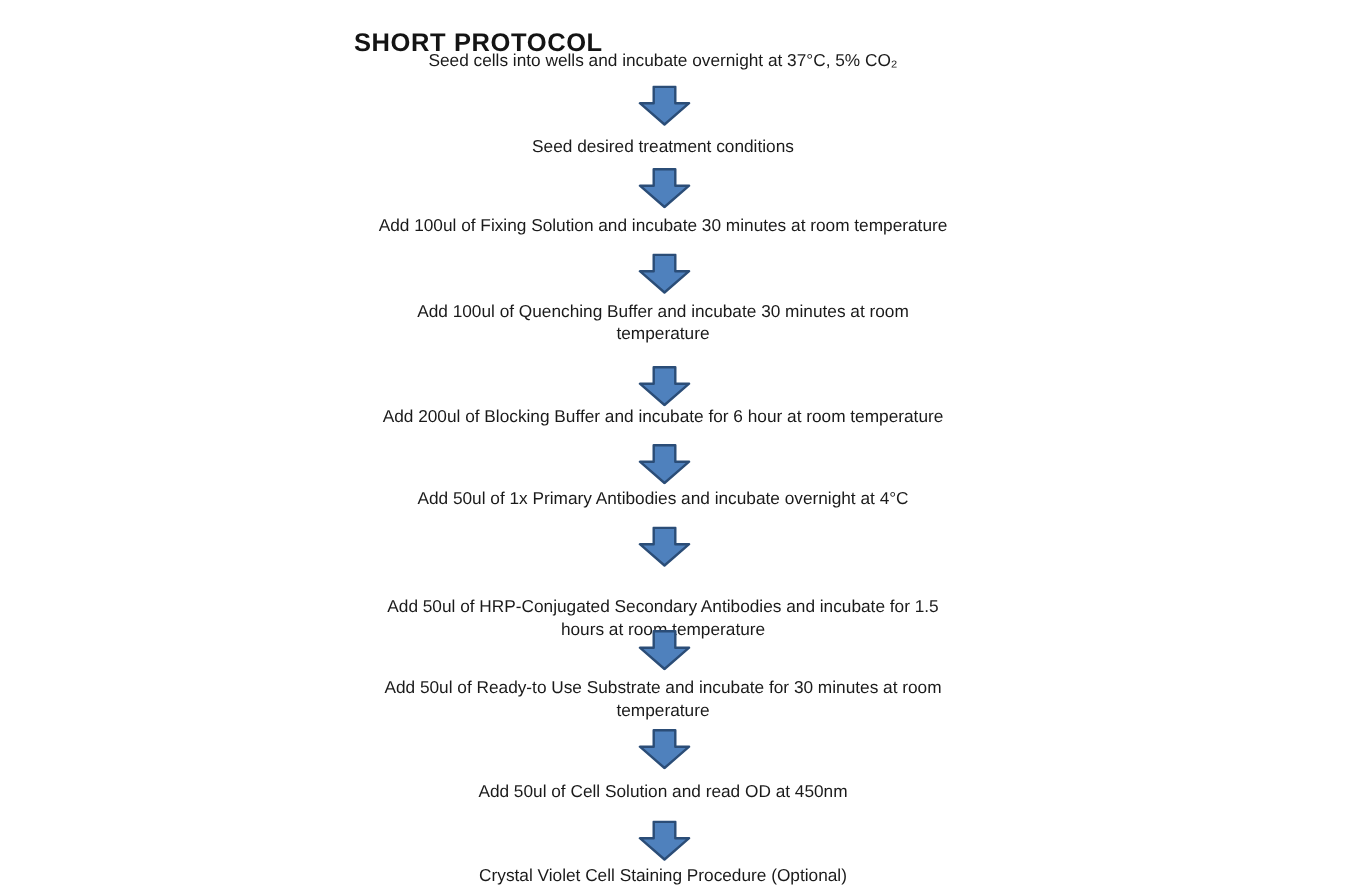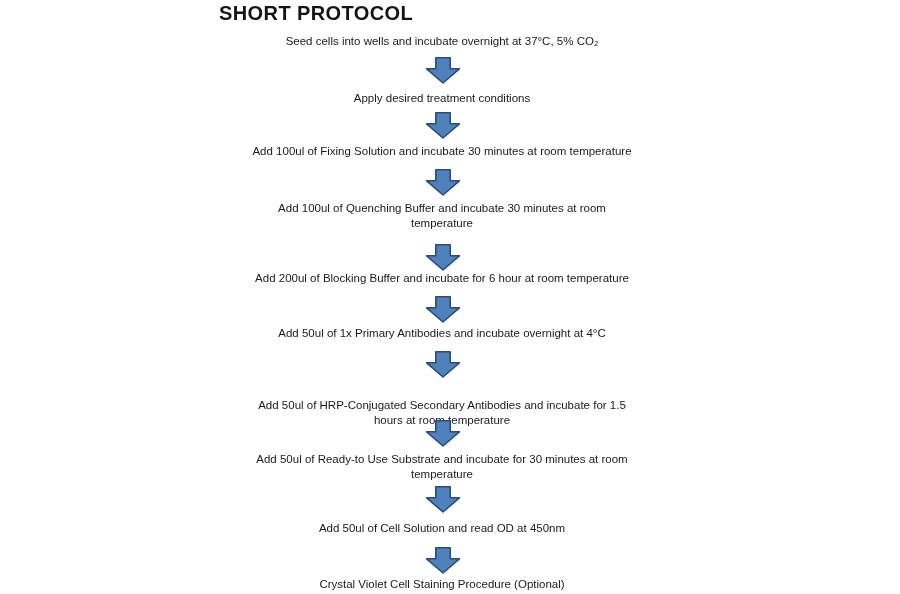--- a/index.html
+++ b/index.html
@@ -8,22 +8,22 @@
     width: 900px;
     height: 594px;
     background: #ffffff;
     overflow: hidden;
     font-family: "Liberation Sans", "DejaVu Sans", sans-serif;
   }
   .title {
     position: absolute;
     left: 219px;
     top: 2px;
-    margin: 0;
-    font-size: 20px;
+    margin: 17px;
+    font-size: 17px;
     font-weight: 800;
     letter-spacing: 0.4px;
     color: #141414;
     white-space: nowrap;
   }
   .step {
     position: absolute;
     left: 142px;
     width: 600px;
     text-align: center;
@@ -46,21 +46,21 @@
 
 <div class="canvas">
   <h1 class="title">SHORT PROTOCOL</h1>
   <div id="flow">
       <div class="step" style="top: 34px;">Seed cells into wells and incubate overnight at 37°C, 5% CO₂</div>
       <div class="arrow" style="top: 57px;">
     <svg viewBox="0 0 36 27" xmlns="http://www.w3.org/2000/svg">
       <path d="M 10.8 0.8 L 25.2 0.8 L 25.2 11.8 L 34.4 11.8 L 18 26 L 1.6 11.8 L 10.8 11.8 Z" stroke-width="1.6" stroke-linejoin="round" fill="#4f81bd" stroke="#2b4d77"></path>
     </svg>
   </div>
-      <div class="step" style="top: 91px;">Apply desired treatment conditions</div>
+      <div class="step" style="top: 91px;">Seed desired treatment conditions</div>
       <div class="arrow" style="top: 112px;">
     <svg viewBox="0 0 36 27" xmlns="http://www.w3.org/2000/svg">
       <path d="M 10.8 0.8 L 25.2 0.8 L 25.2 11.8 L 34.4 11.8 L 18 26 L 1.6 11.8 L 10.8 11.8 Z" stroke-width="1.6" stroke-linejoin="round" fill="#4f81bd" stroke="#2b4d77"></path>
     </svg>
   </div>
       <div class="step" style="top: 144px;">Add 100ul of Fixing Solution and incubate 30 minutes at room temperature</div>
       <div class="arrow" style="top: 169px;">
     <svg viewBox="0 0 36 27" xmlns="http://www.w3.org/2000/svg">
       <path d="M 10.8 0.8 L 25.2 0.8 L 25.2 11.8 L 34.4 11.8 L 18 26 L 1.6 11.8 L 10.8 11.8 Z" stroke-width="1.6" stroke-linejoin="round" fill="#4f81bd" stroke="#2b4d77"></path>
     </svg>

